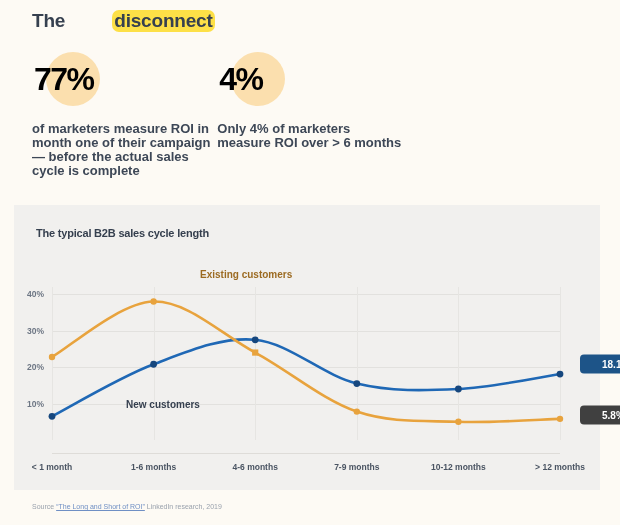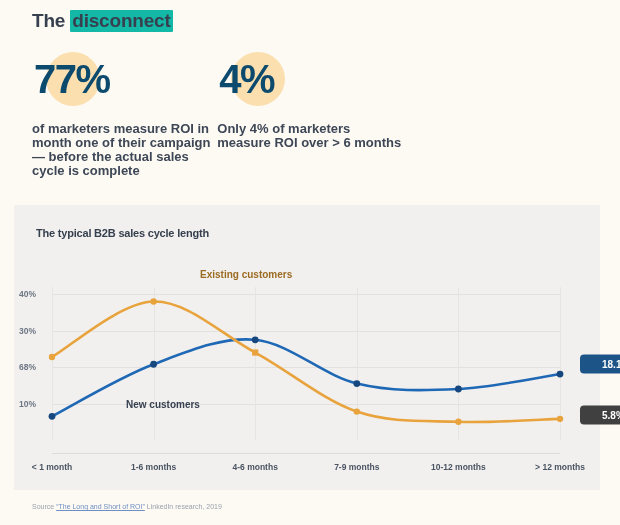--- a/index.html
+++ b/index.html
@@ -12,23 +12,24 @@
     position:relative;
   }
 
   
   #headline{
     position:absolute; left:32px; top:10px;
     font-size:19px; font-weight:bold; letter-spacing:-0.2px;
     color:#36404f; white-space:nowrap;
   }
   #headline .hl{
-    background:#14b8a6;
+    background:#fde047;
     padding:0 2px 1px 2px;
-    border-radius:1px;
+    border-radius:7px;
+    margin-left:42px;
   }
 
   
   #stats{
     position:absolute; left:32px; top:52px; width:556px;
     display:flex; gap:0;
   }
   .stat{ width:33.33%; position:relative; }
   .stat-figure{
     position:relative;
@@ -38,23 +39,23 @@
   }
   .stat-blob{
     position:absolute;
     width:54px;height:54px;border-radius:50%;
     background:#fbdfae;
     left:14px; top:0;
     z-index:0;
   }
   .stat-value{
     position:relative; z-index:1;
-    font-size:40px; font-weight:bold;
+    font-size:32px; font-weight:bold;
     letter-spacing:-1.5px;
-    color:#0c4a6e;
+    color:#000000;
     line-height:1;
     padding-left:2px;
   }
   .stat-desc{
     font-size:13px; line-height:14px;
     color:#3d4756;
     max-width:190px;
     font-weight:600;
   }
 
@@ -74,21 +75,21 @@
   
   #plot{
     position:absolute;
     left:38px; top:82px;
     width:508px; height:153px;
   }
   .ytick{
     position:absolute;
     right:100%;
     transform:translateY(-50%);
-    margin-right:16px;
+    margin-right:8px;
     font-size:8.5px;
     color:#6d7684;
     font-weight:600;
     white-space:nowrap;
   }
   .hline{
     position:absolute; left:0; width:100%;
     height:1px; background:#e2e1de;
   }
   .vline{
@@ -177,21 +178,21 @@
         <div class="hline" style="top: 7.28571px;"></div>
         <div class="vline" style="left: 0px;"></div>
         <div class="vline" style="left: 101.6px;"></div>
         <div class="vline" style="left: 203.2px;"></div>
         <div class="vline" style="left: 304.8px;"></div>
         <div class="vline" style="left: 406.4px;"></div>
         <div class="vline" style="left: 508px;"></div>
       </div>
     <div id="yticks">
         <div class="ytick" style="top: 116.571px;">10%</div>
-        <div class="ytick" style="top: 80.1429px;">68%</div>
+        <div class="ytick" style="top: 80.1429px;">20%</div>
         <div class="ytick" style="top: 43.7143px;">30%</div>
         <div class="ytick" style="top: 7.28571px;">40%</div>
       </div>
     <div class="axis-bottom"></div>
     <div id="xticks">
         <div class="xtick" style="left: 0px;">&lt; 1 month</div>
         <div class="xtick" style="left: 101.6px;">1-6 months</div>
         <div class="xtick" style="left: 203.2px;">4-6 months</div>
         <div class="xtick" style="left: 304.8px;">7-9 months</div>
         <div class="xtick" style="left: 406.4px;">10-12 months</div>

